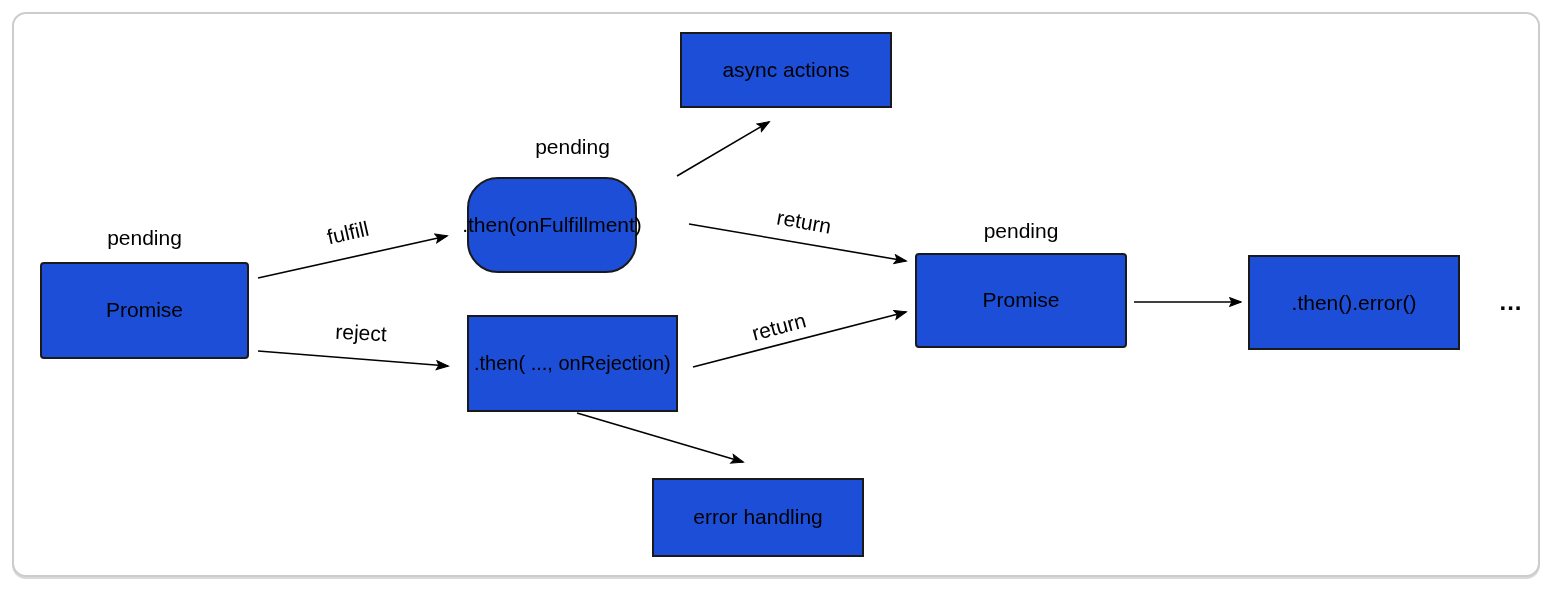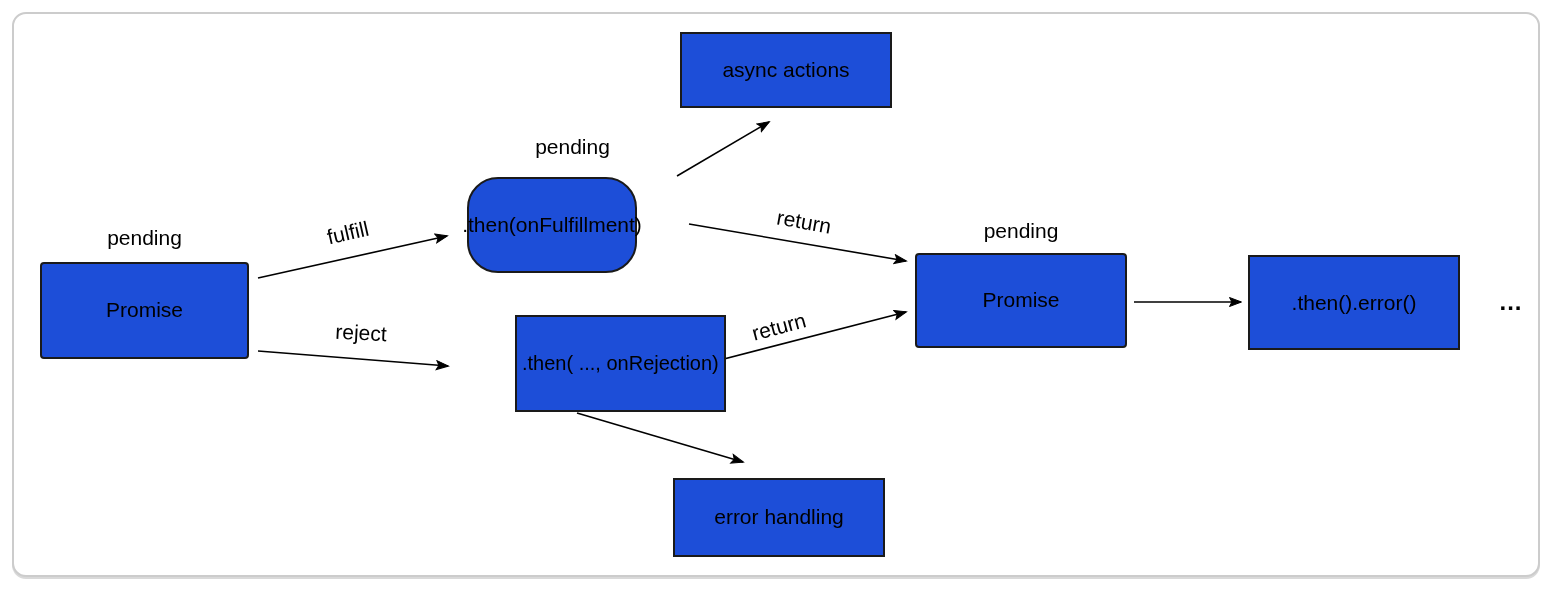--- a/index.html
+++ b/index.html
@@ -43,21 +43,20 @@
     z-index: 2;
     white-space: nowrap;
   }
   .node.rounded { border-radius: 4px; }
   .node.two-line-left {
     flex-direction: column;
     align-items: flex-start;
     justify-content: space-evenly;
     padding-left: 5px;
     font-size: 20px;
-    margin-left: 48px;
   }
   .node.two-line-center {
     flex-direction: row;
     justify-content: center;
     line-height: 27px;
   }
   .state-label {
     position: absolute;
     text-align: center;
     font-size: 21px;
@@ -118,21 +117,21 @@
 </div>
 
 <div class="node two-line-left" style="left:467px; top:315px; width:211px; height:97px;">
   <span>.then( ..., onRejection)</span>
 </div>
 
 <div class="node" style="left:680px; top:32px; width:212px; height:76px;">
   <span>async actions</span>
 </div>
 
-<div class="node" style="left:673px; top:478px; width:212px; height:79px;">
+<div class="node" style="left:652px; top:478px; width:212px; height:79px;">
   <span>error handling</span>
 </div>
 
 <div class="node rounded" style="left:915px; top:253px; width:212px; height:95px;">
   <span>Promise</span>
 </div>
 
 <div class="node two-line-center" style="left:1248px; top:255px; width:212px; height:95px;">
   <span>.then()</span>
   <span>.error()</span>

